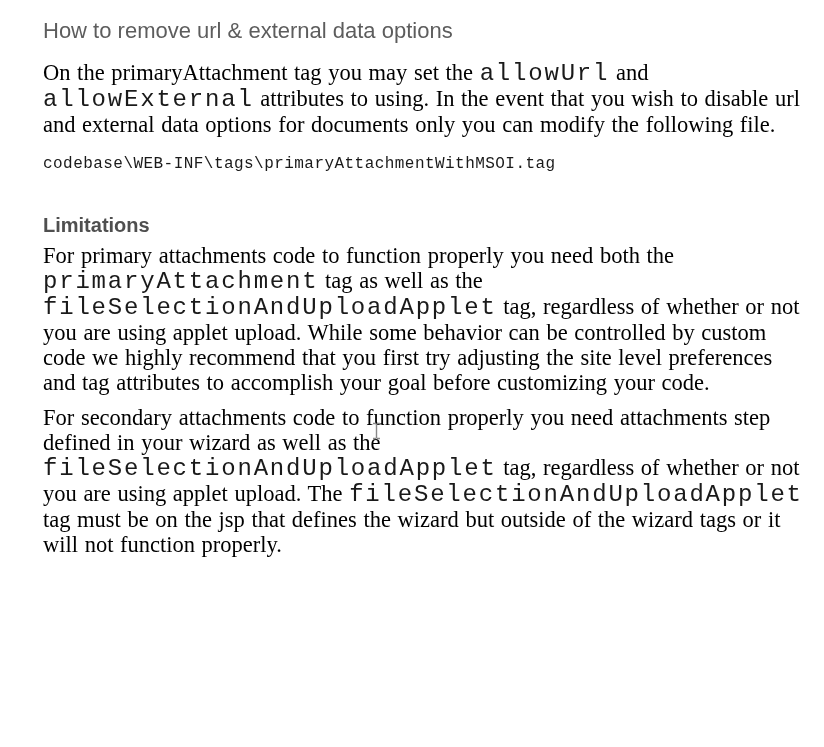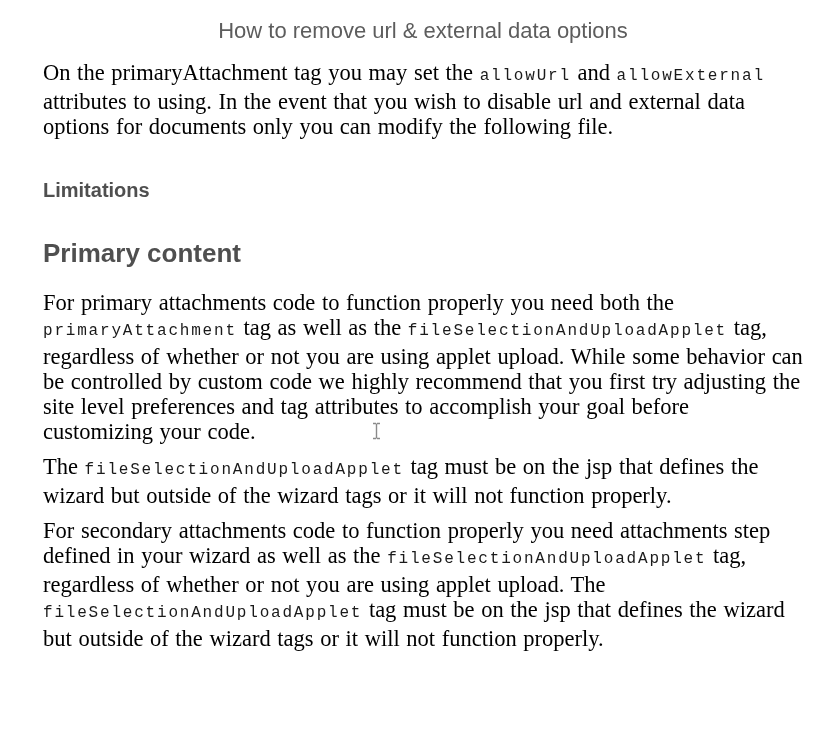--- a/index.html
+++ b/index.html
@@ -16,21 +16,21 @@
     top: 18px;
     width: 760px;
   }
   
   .h-light {
     font-family: "Liberation Sans", sans-serif;
     font-weight: 400;
     color: #5d5d5d;
     margin: 0;
   }
-  .h-intro { font-size: 22px; line-height: 26px; margin: 0 0 16px 0; text-align: center; }
+  .h-intro { font-size: 22px; line-height: 26px; margin: 0 0 16px 0; }
   .h-secondary { font-size: 23px; line-height: 28px; margin: 17px 0 14px 0; }
   
   .h-bold {
     font-family: "Liberation Sans", sans-serif;
     font-weight: 700;
     color: #4f4f4f;
     margin: 0;
   }
   .h-limitations { font-size: 20px; line-height: 36px; margin: 33px 0 0 0; }
   .h-primary { font-size: 26px; line-height: 31px; margin: 30px 0 21px 0; }
@@ -39,21 +39,21 @@
     font-family: "Liberation Serif", serif;
     font-size: 22.5px;
     line-height: 25px;
     word-spacing: 1px;
     color: #000000;
     margin: 0 0 10px 0;
   }
   
   .c {
     font-family: "Liberation Mono", monospace;
-    font-size: 16px;
+    font-size: 24px;
     letter-spacing: 1.8px;
     word-spacing: 0;
     color: #1a1a1a;
   }
   
   .filepath {
     font-family: "Liberation Mono", monospace;
     font-size: 16px;
     letter-spacing: 0.45px;
     line-height: 20px;
@@ -72,28 +72,27 @@
 </style>
 </head>
 <body>
 
 <main class="doc">
 
   <h2 class="h-light h-intro">How to remove url &amp; external data options</h2>
 
   <p class="body-p"><span>On the primaryAttachment tag you may set the </span><span class="c">allowUrl</span><span> and </span><span class="c">allowExternal</span><span> attributes to using. In the event that you wish to disable url and external data options for documents only you can modify the following file.</span></p>
 
+  <p class="filepath">codebase\WEB-INF\tags\primaryAttachmentWithMSOI.tag</p>
 
   <h1 class="h-bold h-limitations">Limitations</h1>
 
-  <h2 class="h-bold h-primary">Primary content</h2>
 
   <p class="body-p"><span>For primary attachments code to function properly you need both the </span><span class="c">primaryAttachment</span><span> tag as well as the </span><span class="c">fileSelectionAndUploadApplet</span><span> tag, regardless of whether or not you are using applet upload. While some behavior can be controlled by custom code we highly recommend that you first try adjusting the site level preferences and tag attributes to accomplish your goal before customizing your code.</span></p>
 
-  <p class="body-p"><span>The </span><span class="c">fileSelectionAndUploadApplet</span><span> tag must be on the jsp that defines the wizard but outside of the wizard tags or it will not function properly.</span></p>
 
 
   <p class="body-p"><span>For secondary attachments code to function properly you need attachments step defined in your wizard as well as the </span><span class="c">fileSelectionAndUploadApplet</span><span> tag, regardless of whether or not you are using applet upload. The </span><span class="c">fileSelectionAndUploadApplet</span><span> tag must be on the jsp that defines the wizard but outside of the wizard tags or it will not function properly.</span></p>
 
 </main>
 
 <svg class="ibeam" viewBox="0 0 11 18" xmlns="http://www.w3.org/2000/svg" aria-hidden="true">
   <path d="M2 1.5 H5 M6 1.5 H9 M5.5 1.5 V16.5 M2 16.5 H5 M6 16.5 H9" stroke="#8a8a8a" stroke-width="1.4" fill="none"></path>
 </svg>
 

